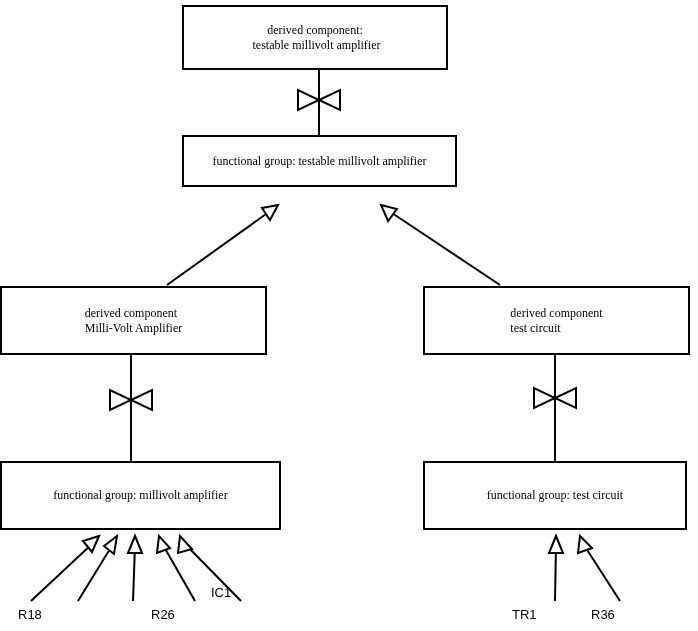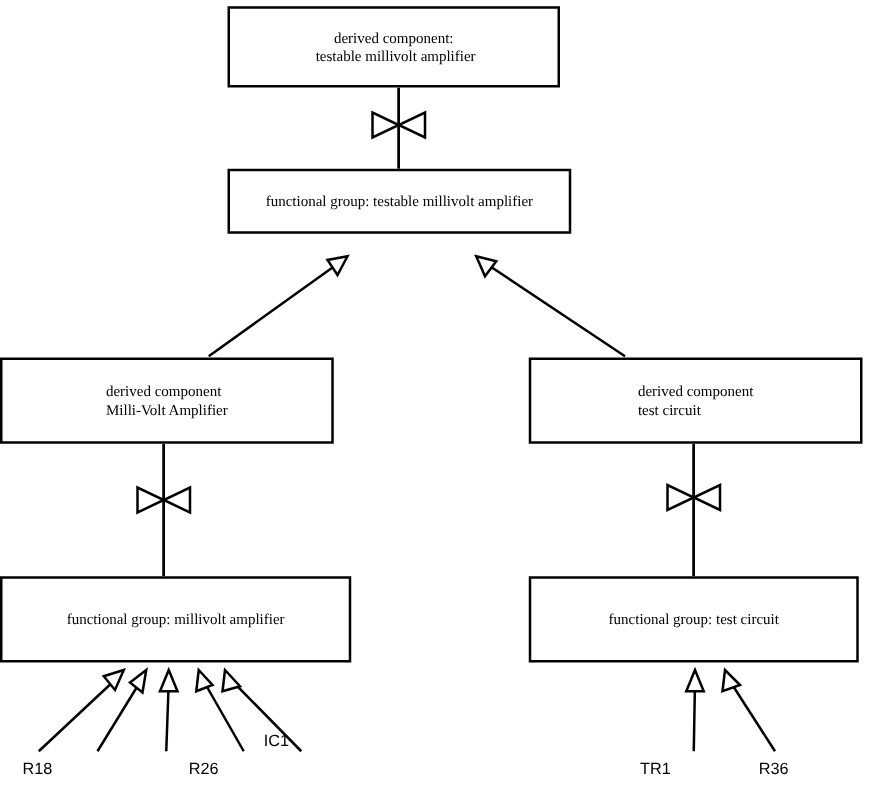--- a/index.html
+++ b/index.html
@@ -150,15 +150,15 @@
   <div class="node-box" style="left:423px; top:461px; width:264px; height:69px;">
     <span class="node-text centered">functional group: test circuit</span>
   </div>
 
   <span class="leaf-label" style="left:18px; top:607px;">R18</span>
   <span class="leaf-label" style="left:64px; top:629px;text-decoration:underline;">R30</span>
   <span class="leaf-label" style="left:131px; top:607px;margin-left:20px;">R26</span>
   <span class="leaf-label" style="left:167px; top:607px;margin-top:28px;">R22</span>
   <span class="leaf-label" style="left:211px; top:585px;">IC1</span>
   <span class="leaf-label" style="left:512px; top:607px;">TR1</span>
-  <span class="leaf-label" style="left:607px; top:607px;">R36</span>
+  <span class="leaf-label" style="left:591px; top:607px;">R36</span>
 
 </div>
 
 </body></html>

